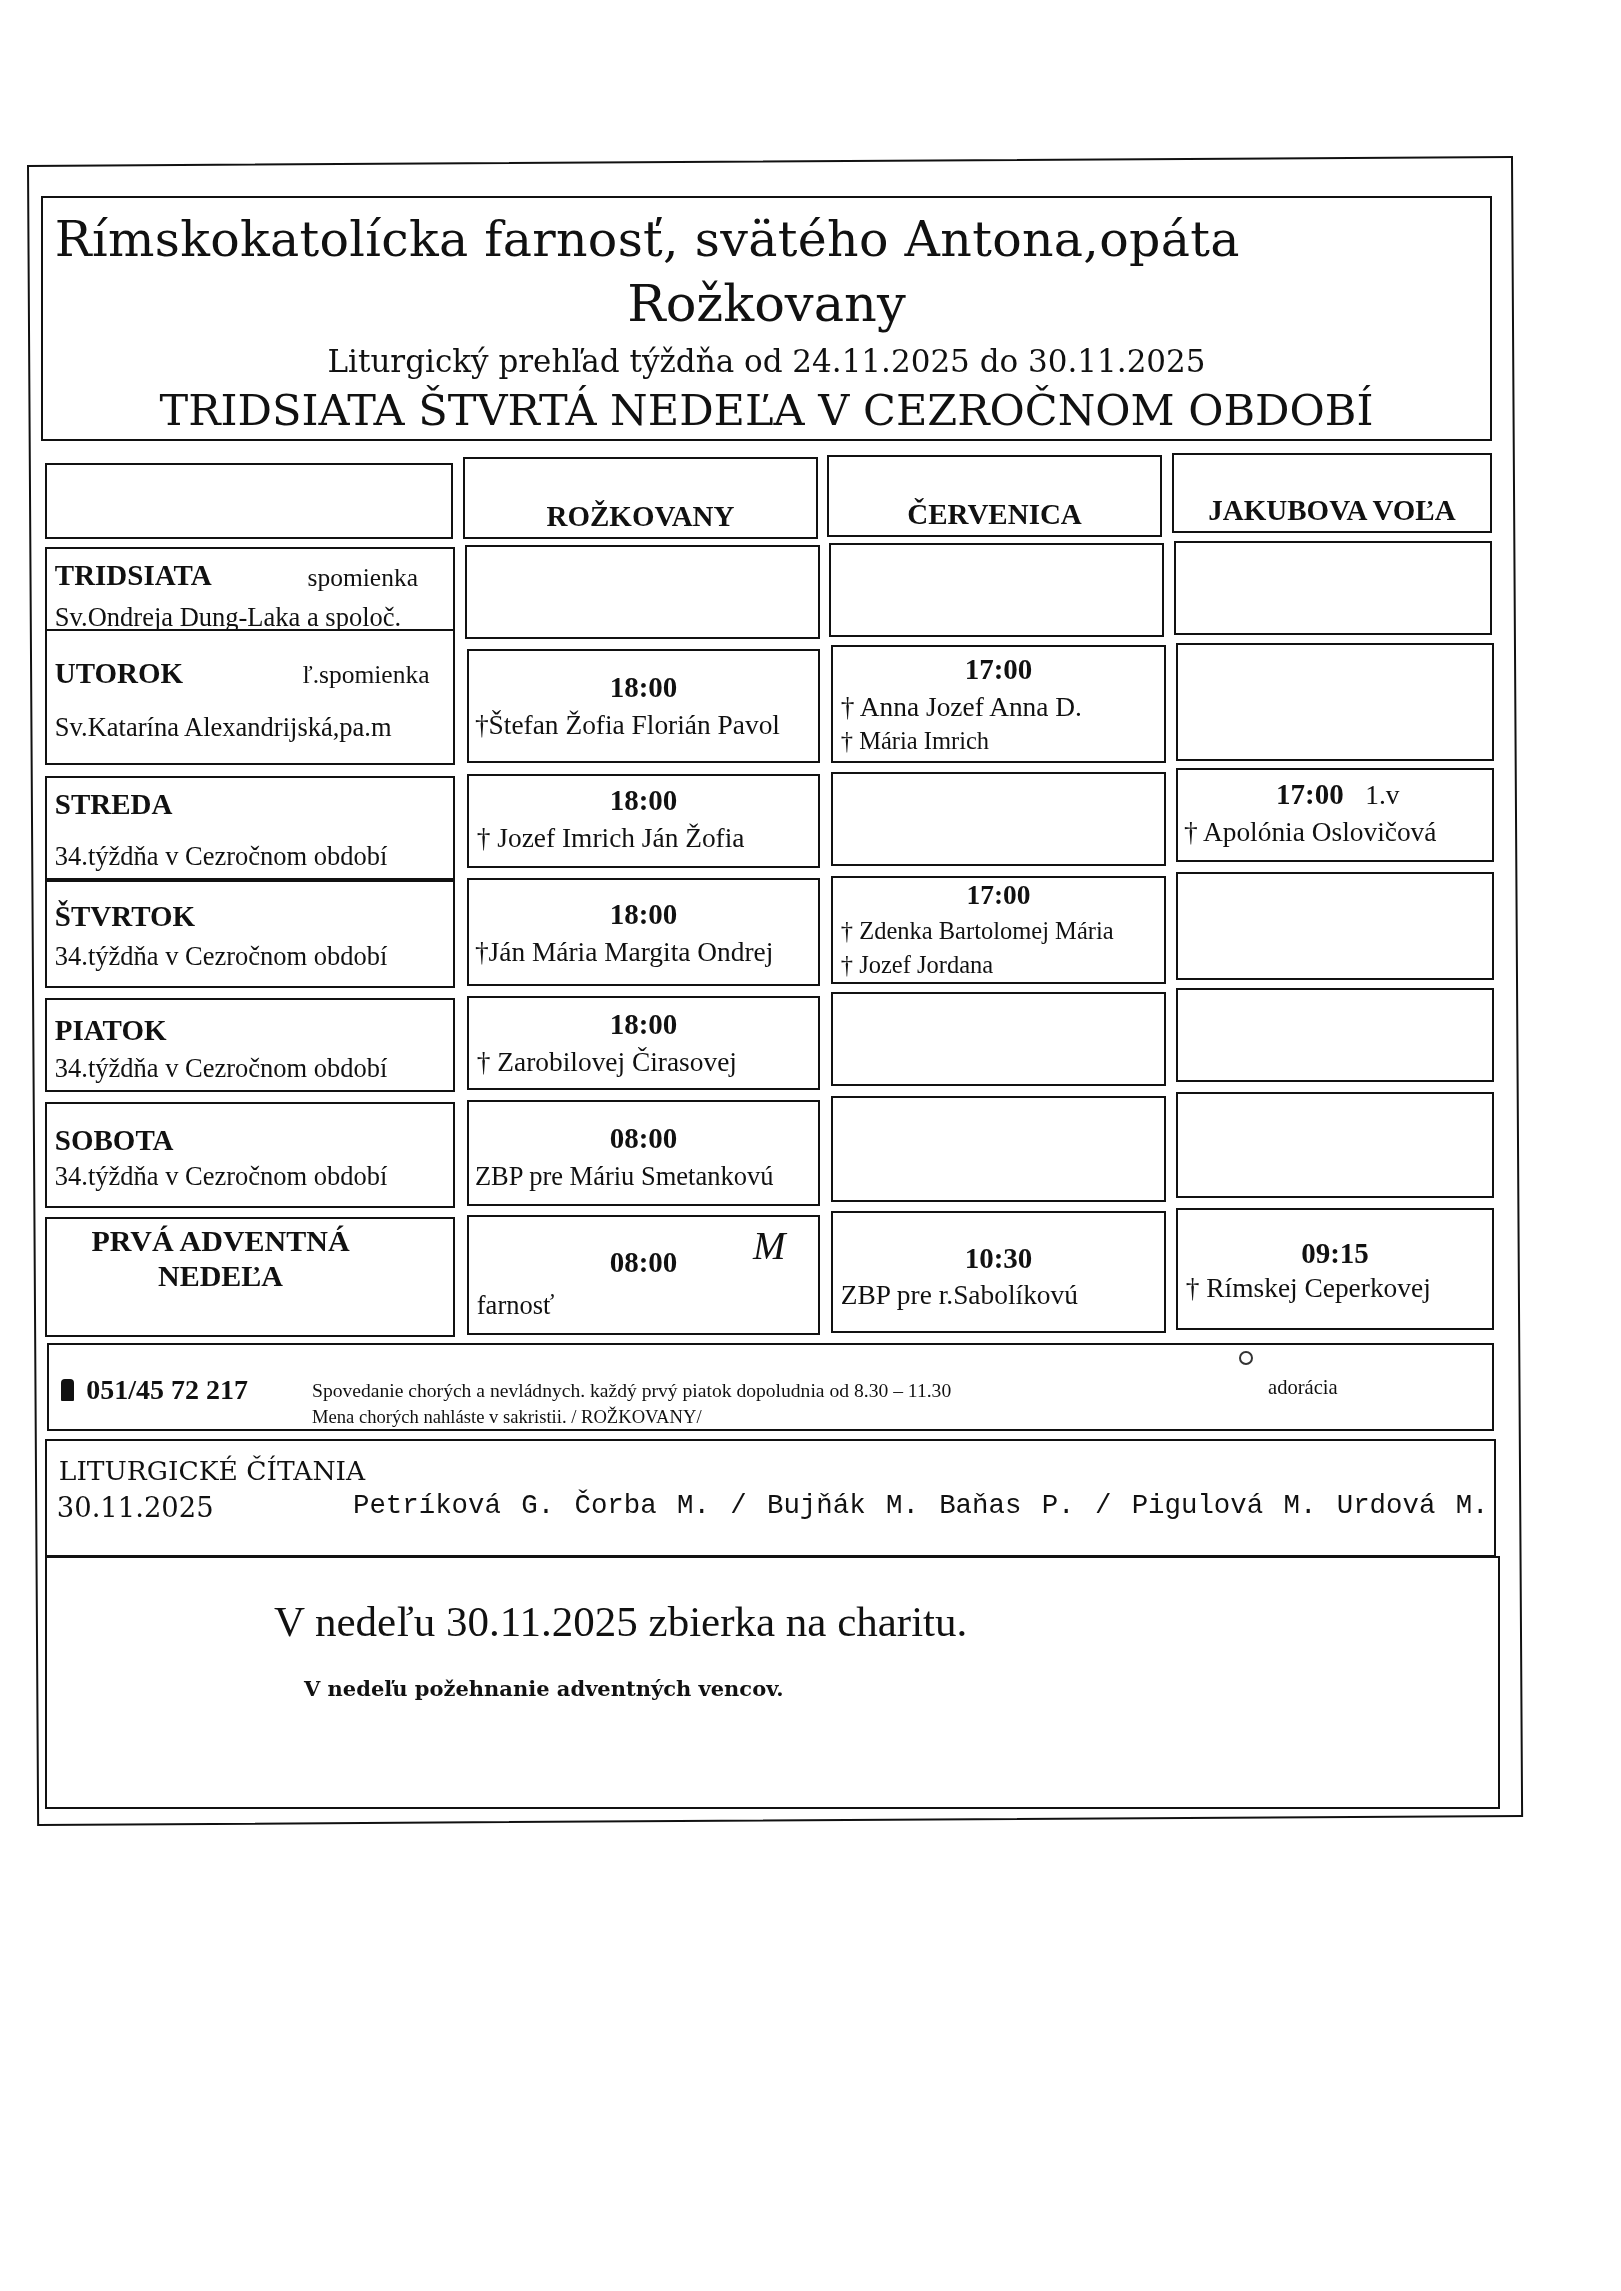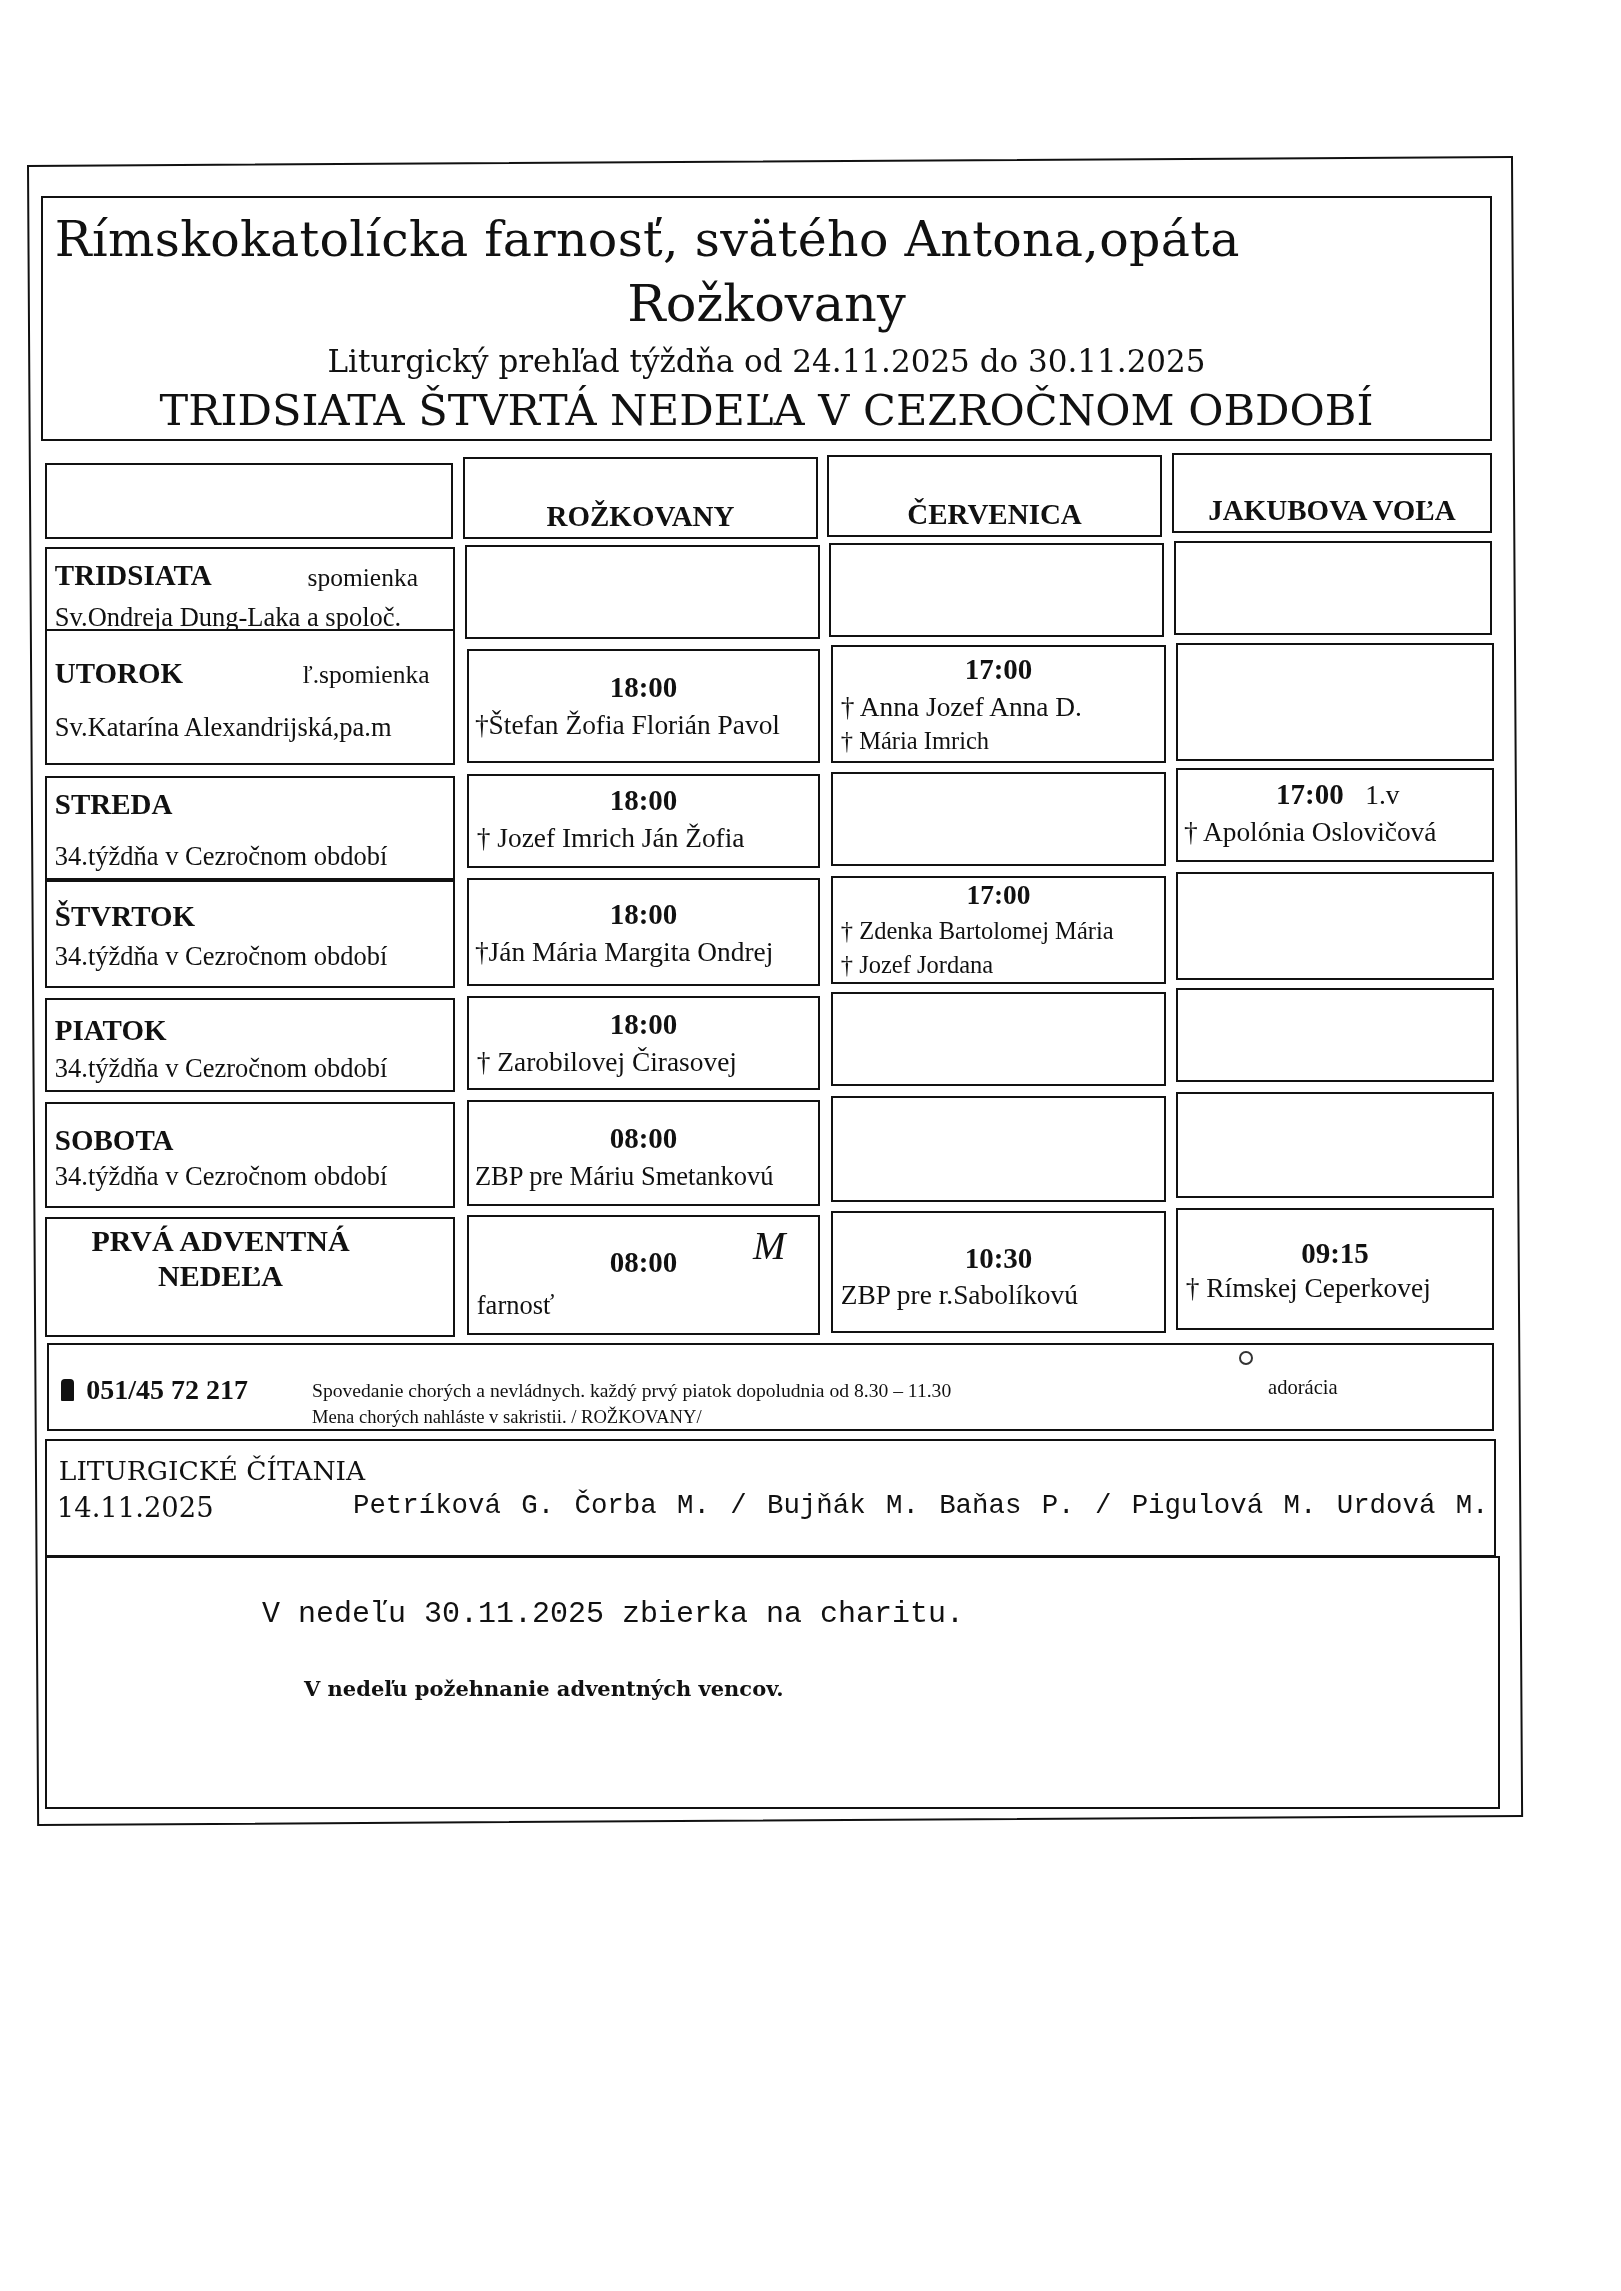--- a/index.html
+++ b/index.html
@@ -32,21 +32,21 @@
   .info-line { position: absolute; font-family: "Liberation Serif", serif; font-size: 19.6px; white-space: nowrap; }
   .adoration { position: absolute; font-family: "Liberation Serif", serif; font-size: 20.6px; }
   .ring { position: absolute; width: 9.8px; height: 9.8px; border: 2.5px solid #333; border-radius: 50%; }
 
   .readings-box { left: 45px; top: 1439px; width: 1451px; height: 118px; }
   .readings-title { position: absolute; left: 11.8px; top: 13.7px; font-family: "DejaVu Serif", serif; font-size: 26.5px; }
   .readings-date { position: absolute; left: 9.8px; top: 51px; font-family: "DejaVu Serif", serif; font-size: 27.4px; }
   .readings-names { position: absolute; left: 306px; top: 49px; font-family: Liberation Mono, monospace; font-size: 27.4px; white-space: nowrap; word-spacing: 3.9px; }
 
   .notices-box { left: 45px; top: 1556px; width: 1455px; height: 253px; }
-  .notice-1 { position: absolute; left: 215px; top: 39px; font-family: Liberation Mono, monospace; font-size: 30px; }
+  .notice-1 { position: absolute; left: 227px; top: 39px; font-family: Liberation Serif, serif; font-size: 43px; }
   .notice-2 { position: absolute; left: 257px; top: 118px; font-family: "DejaVu Serif", serif; font-weight: bold; font-size: 21px; }
 </style>
 </head>
 <body>
 
 <div class="abs frame-outer"></div>
 
 <div class="abs box header-box">
   <div class="h-title">Rímskokatolícka farnosť, svätého Antona,opáta</div>
   <div class="h-sub h-place">Rožkovany</div>
@@ -164,21 +164,21 @@
     <span class="phone-icon"></span><span>051/45 72 217</span>
   </div>
   <div class="info-line" style="left:263px; top:35px;">Spovedanie chorých a nevládnych. každý prvý piatok dopoludnia od 8.30 – 11.30</div>
   <div class="info-line" style="left:263px; top:61px; font-size:18.6px;">Mena chorých nahláste v sakristii. / ROŽKOVANY/</div>
   <div class="ring" style="left:1190px; top:5.9px;"></div>
   <div class="adoration" style="left:1219px; top:31px;">adorácia</div>
 </div>
 
 <div class="abs box readings-box">
   <div class="readings-title">LITURGICKÉ ČÍTANIA</div>
-  <div class="readings-date">14.11.2025</div>
+  <div class="readings-date">30.11.2025</div>
   <div class="readings-names">Petríková G.  Čorba M. / Bujňák  M. Baňas P.   /  Pigulová M.  Urdová M.</div>
 </div>
 
 <div class="abs box notices-box">
   <div class="notice-1">V nedeľu 30.11.2025 zbierka na charitu.</div>
   <div class="notice-2">V nedeľu požehnanie adventných vencov.</div>
 </div>
 
 
 </body></html>

